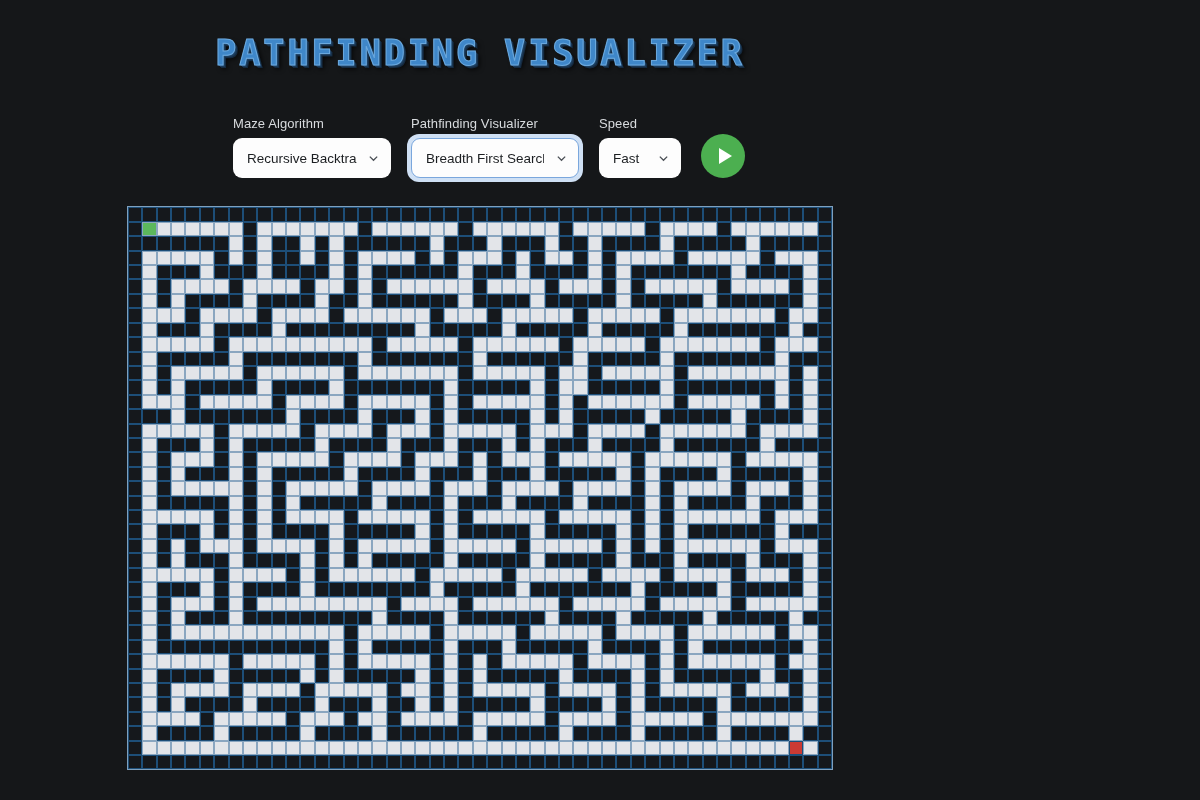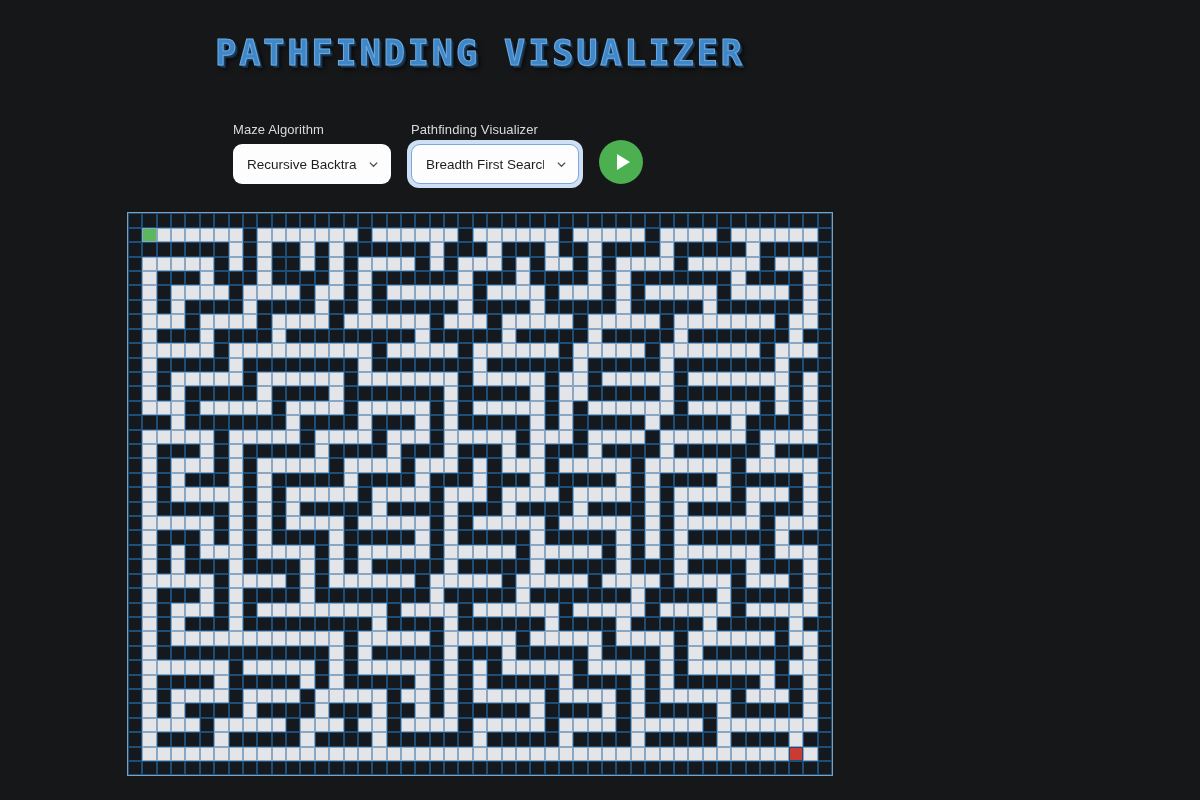--- a/index.html
+++ b/index.html
@@ -33,21 +33,21 @@
        2px 2px 0 #1b3a58,
        3px 3px 0 #15293e,
        4px 4px 5px rgba(0,0,0,.8);
     -webkit-text-stroke: 1px #6aa8dd;
     line-height: 1;
     user-select: none;
   }
 
   
   .controls {
-    margin-top: 28px;
+    margin-top: 22px;
     display: flex;
     align-items: flex-end;
     gap: 20px;
     width: 706px;
     padding-left: 106px;
   }
   .control-group { display: flex; flex-direction: column; }
   .control-label {
     color: #d8dbde;
     font-size: 13px;
@@ -163,20 +163,31 @@
       <div class="select-wrap sel-path focused">
         <select class="select">
           <option>Breadth First Search</option>
         </select>
         <svg class="chevron" viewBox="0 0 12 12" fill="none" stroke="currentColor" stroke-width="1.4">
           <path d="M2 4.5 L6 8.5 L10 4.5"></path>
         </svg>
       </div>
     </div>
 
+    <div class="control-group">
+      <label class="control-label">Speed</label>
+      <div class="select-wrap sel-speed">
+        <select class="select">
+          <option>Fast</option>
+        </select>
+        <svg class="chevron" viewBox="0 0 12 12" fill="none" stroke="currentColor" stroke-width="1.4">
+          <path d="M2 4.5 L6 8.5 L10 4.5"></path>
+        </svg>
+      </div>
+    </div>
 
     <button class="play-btn">
       <span class="play-tri"></span>
     </button>
 
   </div>
 
   <div class="maze-wrap">
     <div class="maze-grid" id="maze-grid" style="grid-template-columns: repeat(49, 1fr); grid-template-rows: repeat(39, 1fr);">
         <div class="cell wall"></div>

